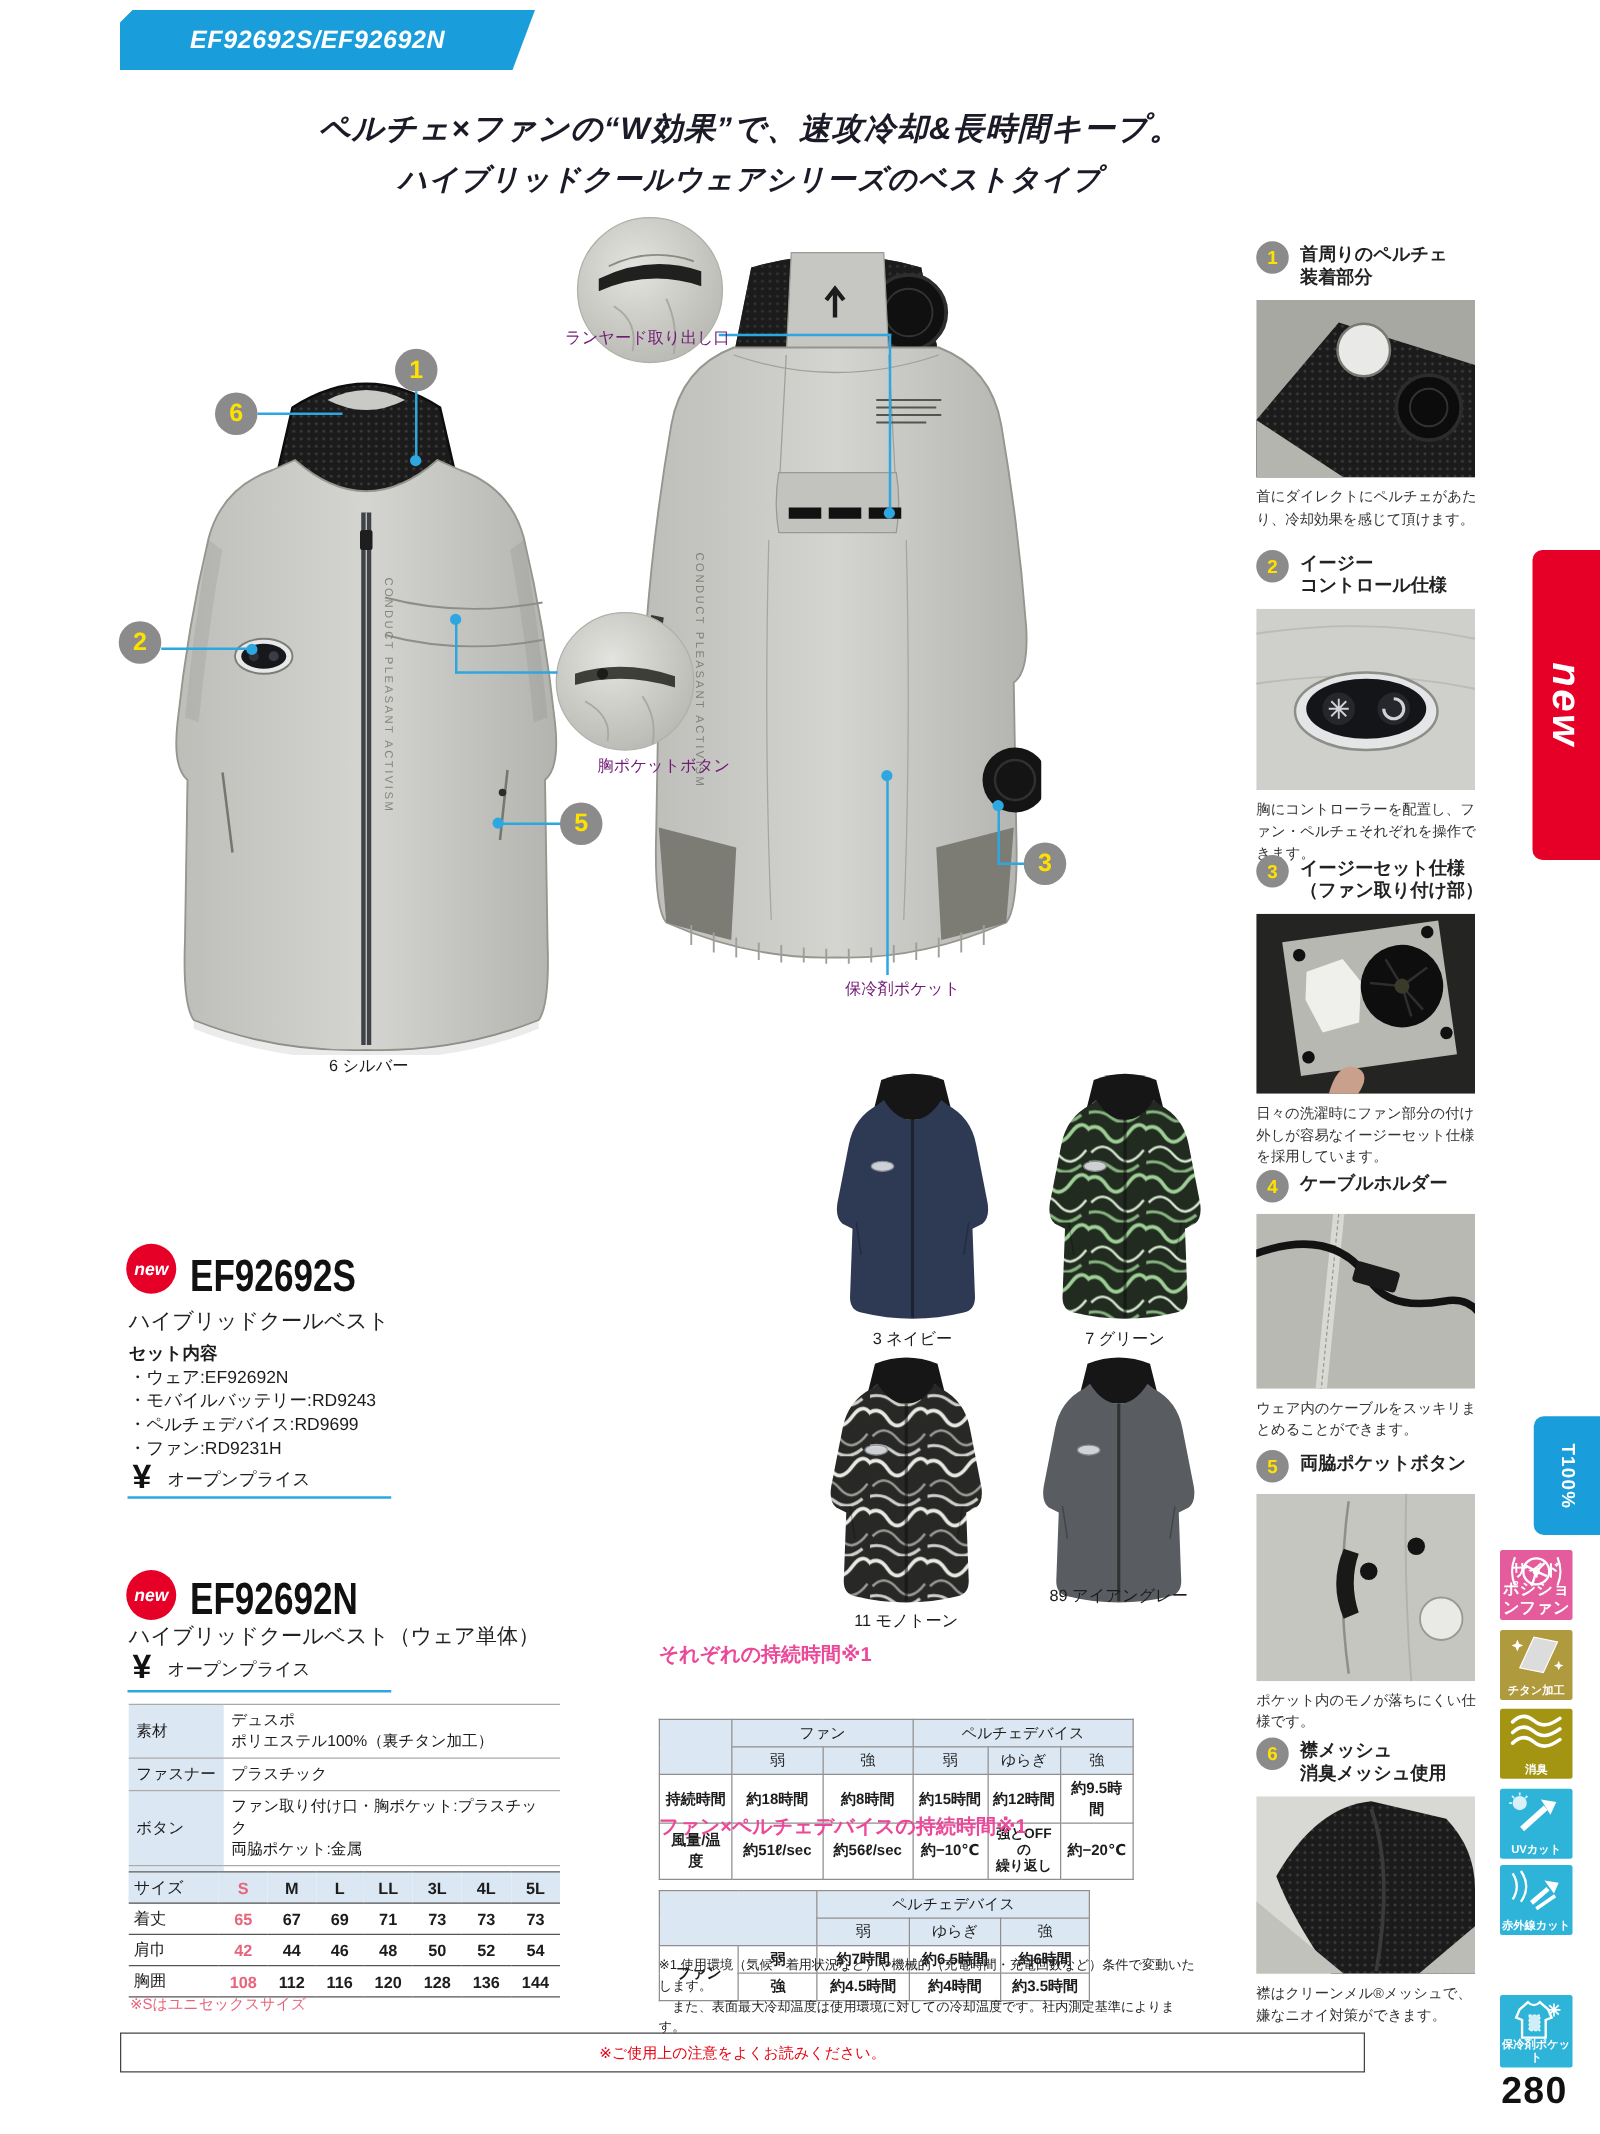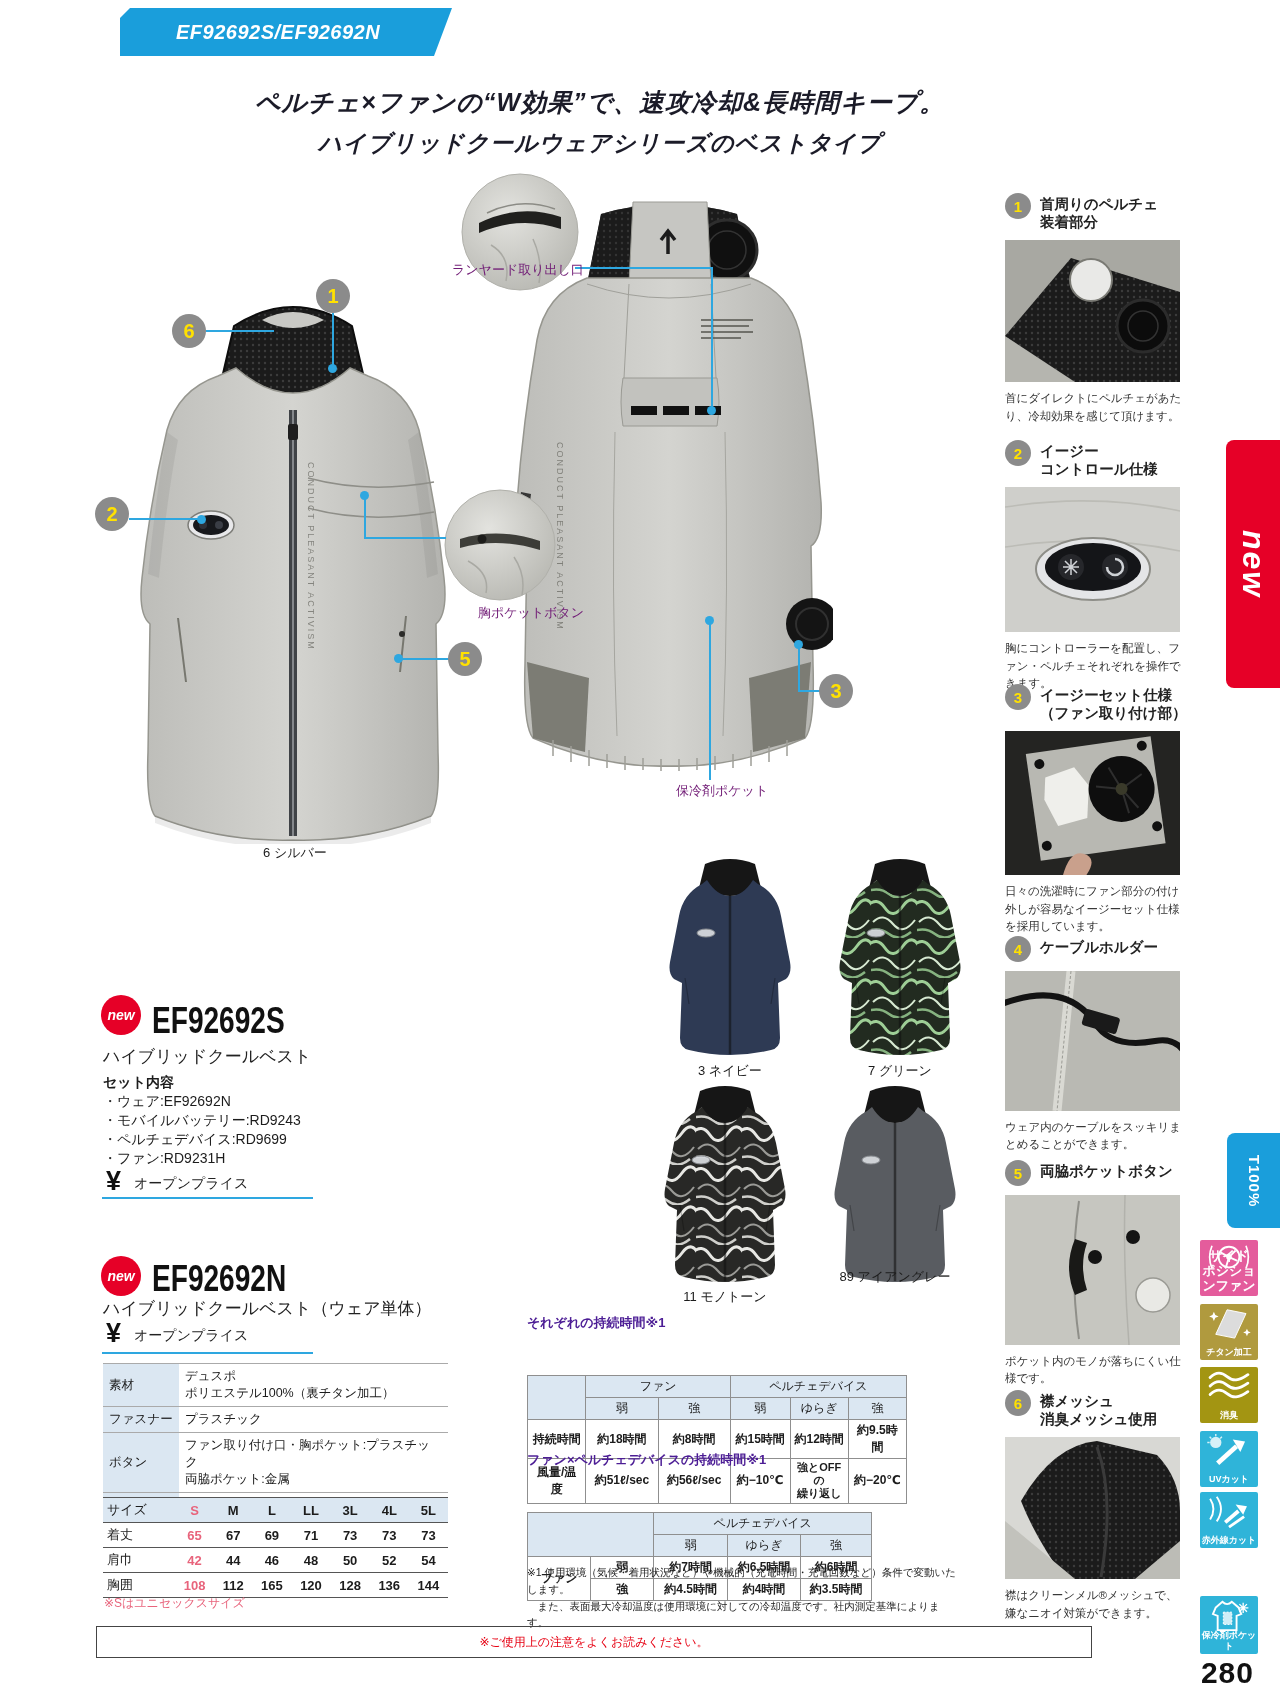--- a/index.html
+++ b/index.html
@@ -42,21 +42,21 @@
   .spec-table th,.spec-table td{border-top:1px solid #aaa;border-bottom:1px solid #aaa;padding:4px 6px;text-align:left;vertical-align:middle;font-weight:normal;}
   .spec-table th{width:64px;background:#dbe7f2;}
   .size-table{left:103px;top:1497px;width:345px;font-size:13px;}
   .size-table th,.size-table td{border-top:1px solid #555;border-bottom:1px solid #555;padding:3px 4px;text-align:center;font-weight:bold;height:17px;}
   .size-table th{text-align:left;width:64px;font-weight:normal;}
   .size-table tr.head td{background:#dbe7f2;}
   .size-table tr.head th{background:#dbe7f2;}
   .size-table .s{color:#e8647c;}
   #size-note{position:absolute;left:104px;top:1595px;font-size:12px;color:#e8647c;}
 
-  .dur-title{position:absolute;font-size:13px;font-weight:600;color:#4c1d95;}
+  .dur-title{position:absolute;font-size:16px;font-weight:600;color:#ec4899;}
   .dur-table{font-size:12px;margin-top:43px;}
   .dur-table th,.dur-table td{border:1px solid #8f8f8f;text-align:center;vertical-align:middle;padding:2px 3px;}
   .dur-table th{background:#dbe7f2;font-weight:normal;}
   .dur-table td{font-weight:600;}
   .dur-table th.rowlabel{background:#fff;font-weight:600;}
   .dur-table td.small{font-size:11px;font-weight:600;line-height:1.2;}
   #footnote{position:absolute;left:527px;top:1564px;width:430px;font-size:10.5px;line-height:1.6;color:#222;}
 
   
   .feat{position:absolute;left:1005px;width:182px;}
@@ -117,21 +117,21 @@
       <symbol id="vest-small" viewBox="0 0 150 200">
         <path d="M50,6 Q75,-4 100,6 L106,30 Q75,46 44,30 Z" fill="#161616"></path>
         <path d="M47,26 Q28,36 24,58 L15,104 Q13,116 19,121 L27,125 L25,180 Q25,190 34,192 Q75,202 116,192 Q125,190 125,180 L123,125 L131,121 Q137,116 135,104 L126,58 Q122,36 103,26 L98,22 Q88,38 75,38 Q62,38 52,22 Z"></path>
         <path d="M75,38 L75,196" stroke="#0e0e0e" stroke-width="2.5" fill="none" opacity=".55"></path>
         <ellipse cx="51" cy="75" rx="9" ry="4" fill="#d6d9dd" stroke="#8a8d92" stroke-width="1" opacity=".95"></ellipse>
         <path d="M30,120 l4,26 M120,120 l-4,26" stroke="#000" stroke-width="1.2" opacity=".25" fill="none"></path>
       </symbol>
     </defs>
   </svg>
 
-  <div id="banner" style="background: rgb(26, 158, 219); margin-left: 24px;">
+  <div id="banner" style="background: rgb(26, 158, 219);">
     <span>EF92692S/EF92692N</span>
   </div>
   <div id="headline1" class="headline">ペルチェ×ファンの“W効果”で、速攻冷却&amp;長時間キープ。</div>
   <div id="headline2" class="headline">ハイブリッドクールウェアシリーズのベストタイプ</div>
 
   <svg class="abs" style="left:112px;top:282px" width="362" height="562" viewBox="0 0 362 562">
     <path d="M122,44 Q181,6 240,44 L252,96 Q181,134 110,96 Z" fill="url(#meshDots)" stroke="#0d0d0d" stroke-width="2"></path>
     <path d="M150,38 Q181,22 212,38 Q181,54 150,38 Z" fill="#c9c9c5"></path>
     <path d="M124,86 L106,94 Q66,108 55,148 Q38,220 30,296 Q26,332 38,342 L36,470 Q34,522 43,534 Q108,560 181,558 Q254,560 319,534 Q328,522 326,470 L324,342 Q336,332 332,296 Q324,220 307,148 Q296,108 256,94 L238,86 Q181,136 124,86 Z" fill="url(#silverGrad)" stroke="#96968f" stroke-width="1.5"></path>
     <path d="M55,150 Q44,212 36,292 L47,296 Q55,216 66,158 Z" fill="#000" opacity=".06"></path>
@@ -326,21 +326,21 @@
           <td>46</td>
           <td>48</td>
           <td>50</td>
           <td>52</td>
           <td>54</td>
     </tr>
     <tr>
       <th>胸囲</th>
       <td class="s">108</td>
           <td>112</td>
-          <td>165</td>
+          <td>116</td>
           <td>120</td>
           <td>128</td>
           <td>136</td>
           <td>144</td>
     </tr>
   </tbody>
     </table>
   <div id="size-note">※Sはユニセックスサイズ</div>
 
   <div class="dur-title" style="left:527px;top:1314px">それぞれの持続時間※1</div>

